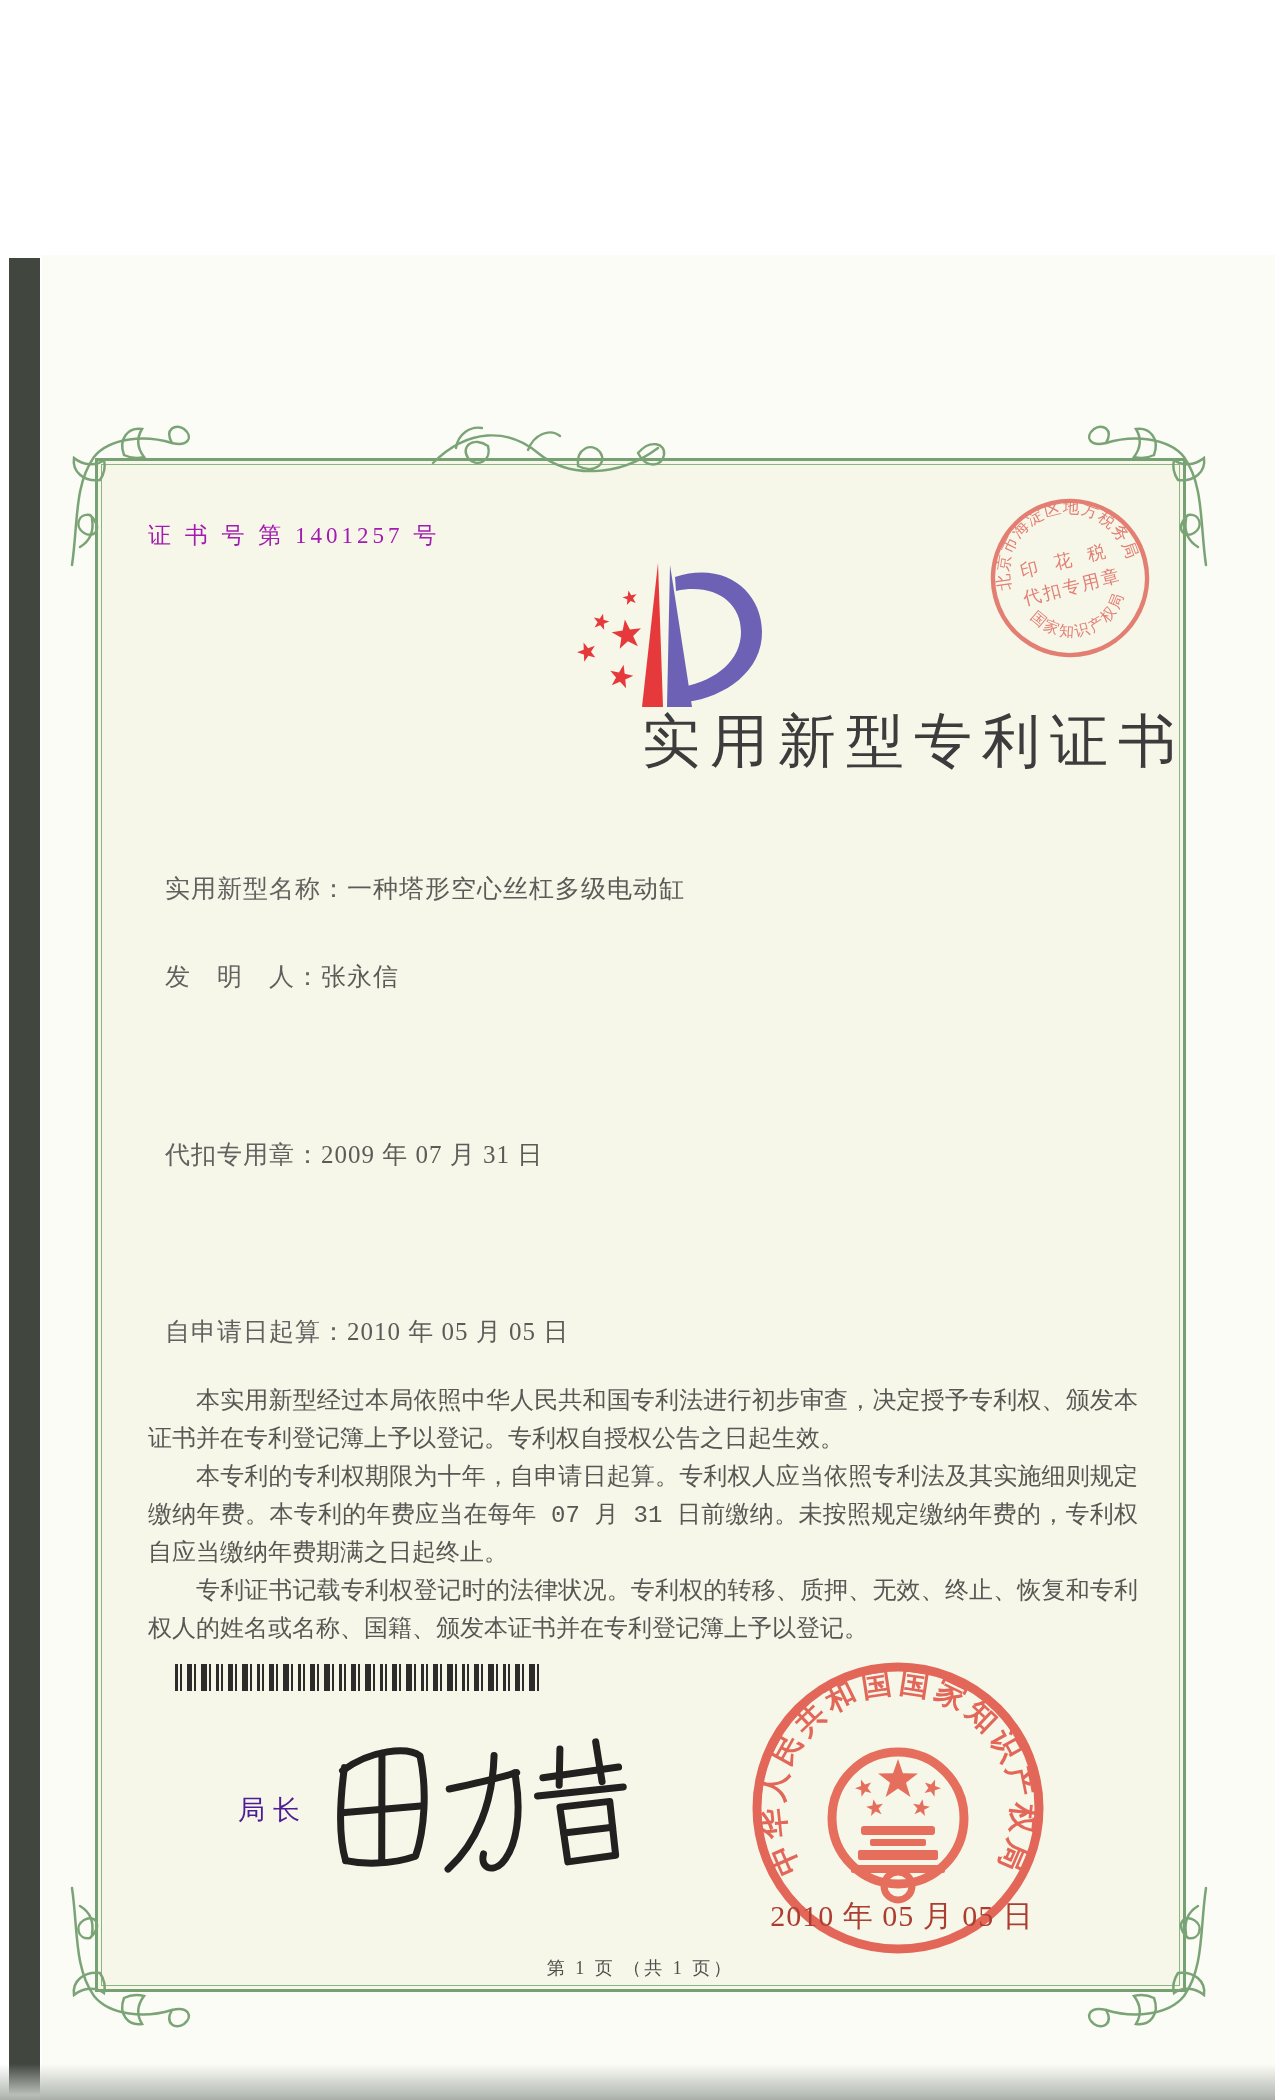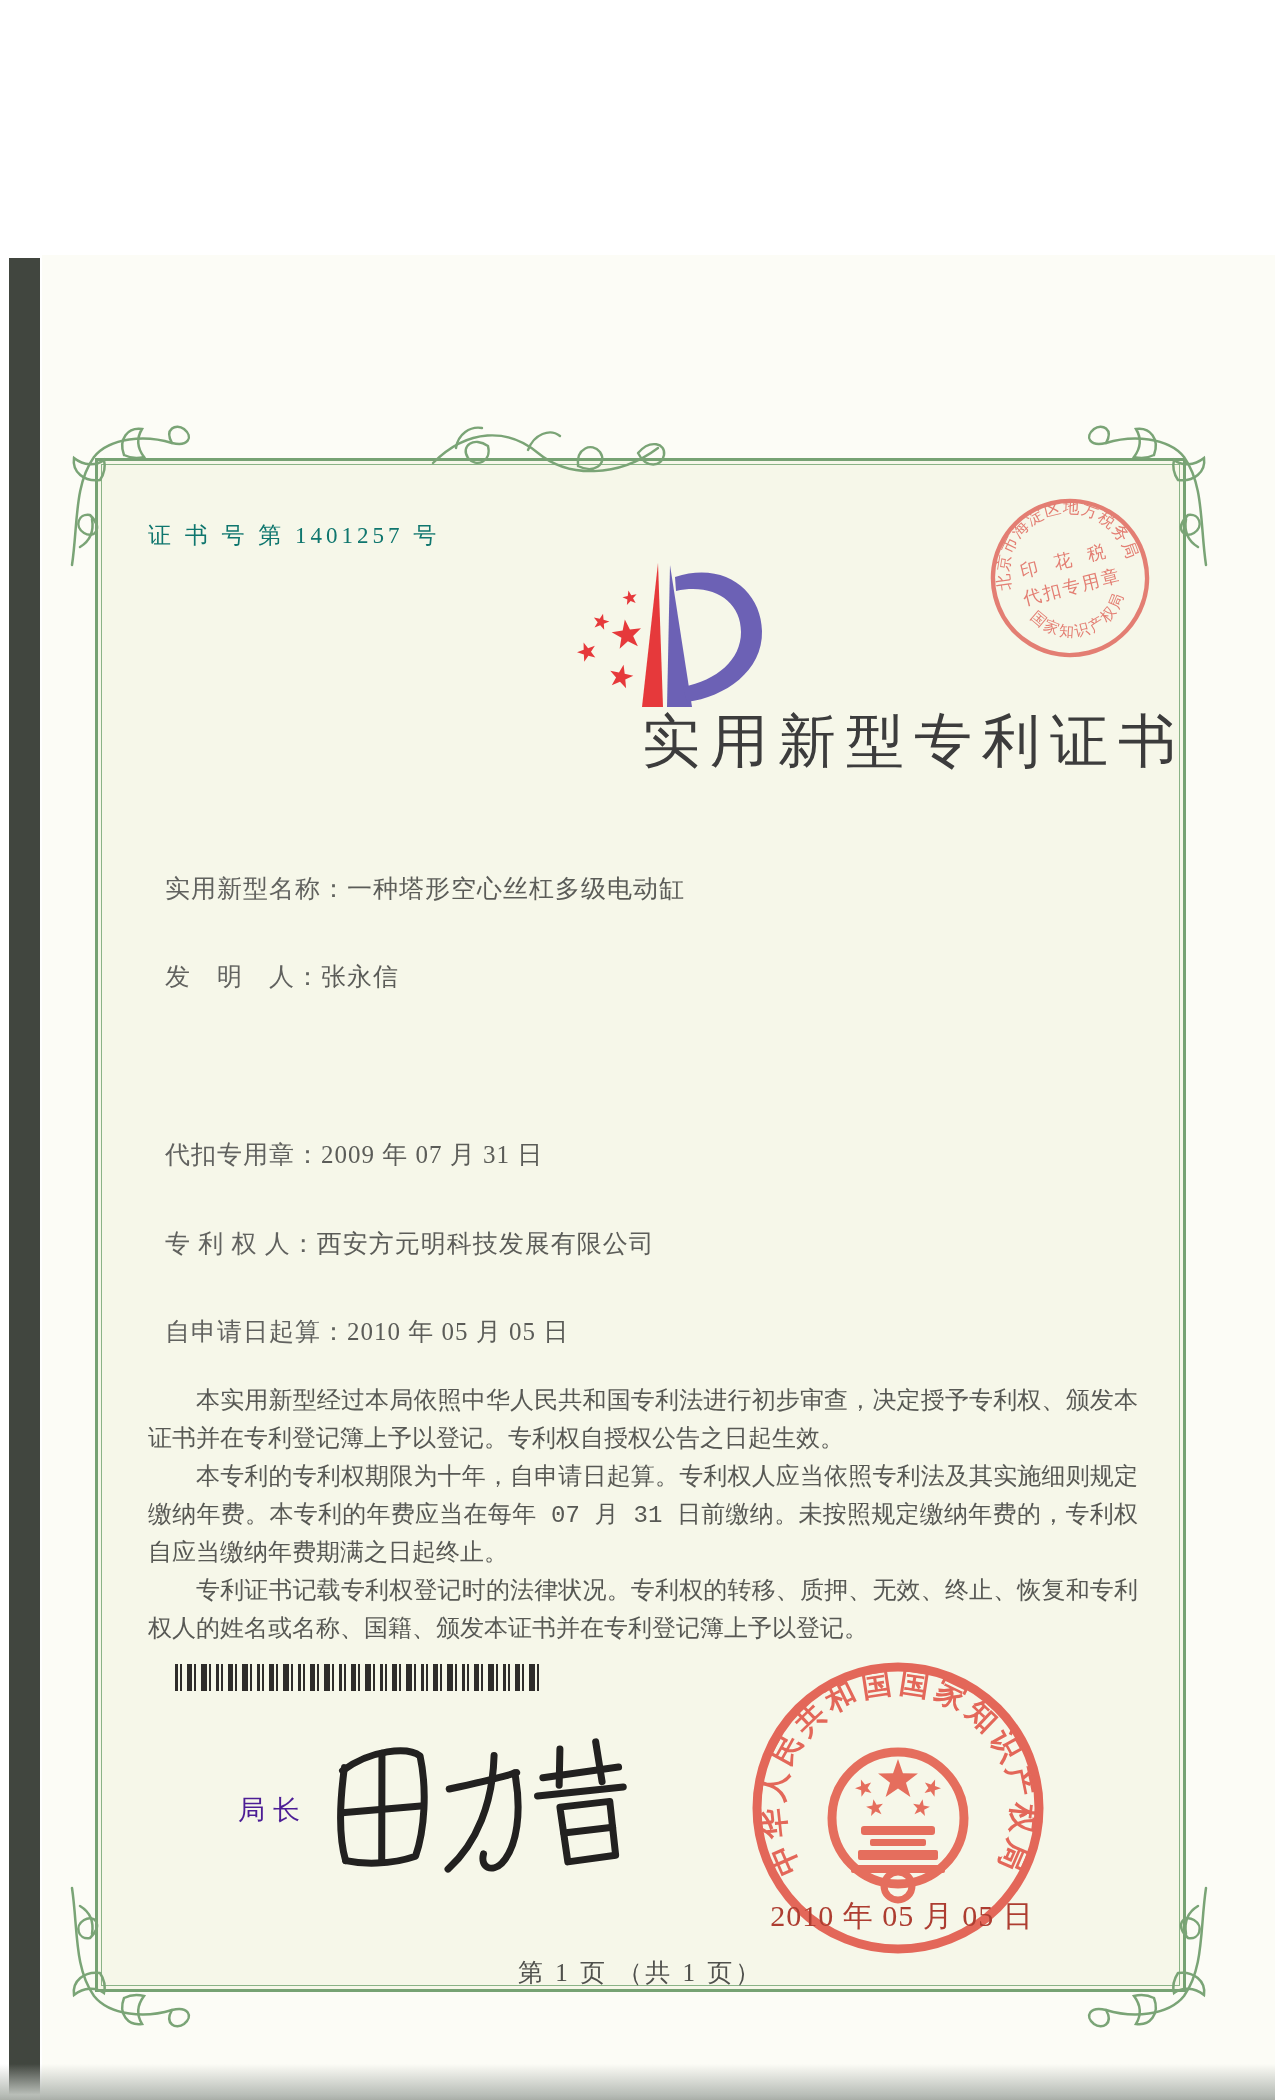--- a/index.html
+++ b/index.html
@@ -11,21 +11,21 @@
   
   #scan-page{left:42px;top:255px;width:1233px;height:1845px;background:#fcfcf6;}
   #binding-strip{left:9px;top:258px;width:31px;height:1842px;background:#41463f;filter:blur(.6px);}
   #bottom-shade{left:0;top:2064px;width:1275px;height:36px;
     background:linear-gradient(180deg,rgba(255,255,255,0) 0%,#b9beb8 85%,#a9aea8 100%);}
   
   #frame-outer{left:95px;top:458px;width:1091px;height:1534px;border:3px solid #76a273;background:#f6f7e9;box-sizing:border-box;}
   #frame-inner{left:3px;top:3px;right:3px;bottom:3px;border:1px solid #8ab386;position:absolute;}
   .ornament{color:#7aa476;}
   
-  #cert-number{left:148px;top:520px;font-size:23px;letter-spacing:4px;color:#0f766e;}
+  #cert-number{left:148px;top:520px;font-size:23px;letter-spacing:4px;color:#a21caf;}
   
   #cert-title{left:95px;top:703px;width:1091px;text-align:right;font-size:58px;letter-spacing:10px;color:#3c3c3c;font-weight:500;}
   
   .field{left:165px;font-size:25px;color:#61625f;letter-spacing:1px;white-space:nowrap;}
   .field .fvalue{color:#5b5c58;}
   
   #body-text{left:148px;top:1383px;width:990px;font-size:24px;line-height:38px;color:#575854;text-align:justify;}
   #body-text p{margin:0;text-indent:2em;font-family:Liberation Mono, monospace;}
   
   #barcode{left:175px;top:1664px;width:368px;height:27px;
@@ -34,21 +34,21 @@
       #2e2c2a 12px 17px,transparent 17px 19px,#2e2c2a 19px 21px,transparent 21px 26px,
       #2e2c2a 26px 32px,transparent 32px 34px,#2e2c2a 34px 36px,transparent 36px 41px);}
   
   #director-label{left:238px;top:1792px;font-size:27px;color:#4c1d95;letter-spacing:8px;}
   #signature-svg{left:318px;top:1728px;}
   #signature-name-hidden{left:380px;top:1780px;opacity:0;font-size:40px;}
   
   #seal-svg{left:748px;top:1658px;}
   #seal-date{left:752px;top:1896px;width:300px;text-align:center;font-size:30px;color:#ad3d31;letter-spacing:1px;}
   
-  #page-footer{left:95px;top:1956px;width:1091px;text-align:center;font-size:25px;color:#4f504c;letter-spacing:3px;}
+  #page-footer{left:95px;top:1956px;width:1091px;text-align:center;font-size:18px;color:#4f504c;letter-spacing:3px;}
   svg{display:block;}
 </style>
 </head>
 <body>
 
 <div id="stage">
 
   <svg width="0" height="0" style="position:absolute" aria-hidden="true">
     <defs>
       <path id="star" d="M0,-20 L4.7,-6.5 L19,-6.2 L7.6,2.5 L11.8,16.2 L0,8 L-11.8,16.2 L-7.6,2.5 L-19,-6.2 L-4.7,-6.5 Z"></path>
@@ -132,23 +132,20 @@
   <div class="abs" id="cert-title">实用新型专利证书</div>
 
   <div class="abs field" style="top:872px">
     <span class="flabel">实用新型名称：</span><span class="fvalue">一种塔形空心丝杠多级电动缸</span>
   </div>
   <div class="abs field" style="top:960px">
     <span class="flabel">发　明　人：</span><span class="fvalue">张永信</span>
   </div>
   <div class="abs field" style="top:1138px">
     <span class="flabel">代扣专用章：</span><span class="fvalue">2009 年 07 月 31 日</span>
-  </div>
-  <div class="abs field" style="top:1227px">
-    <span class="flabel">专 利 权 人：</span><span class="fvalue">西安方元明科技发展有限公司</span>
   </div>
   <div class="abs field" style="top:1315px">
     <span class="flabel">自申请日起算：</span><span class="fvalue">2010 年 05 月 05 日</span>
   </div>
 
   <div class="abs" id="body-text">
     <p>本实用新型经过本局依照中华人民共和国专利法进行初步审查，决定授予专利权、颁发本证书并在专利登记簿上予以登记。专利权自授权公告之日起生效。</p>
     <p>本专利的专利权期限为十年，自申请日起算。专利权人应当依照专利法及其实施细则规定缴纳年费。本专利的年费应当在每年 07 月 31 日前缴纳。未按照规定缴纳年费的，专利权自应当缴纳年费期满之日起终止。</p>
     <p>专利证书记载专利权登记时的法律状况。专利权的转移、质押、无效、终止、恢复和专利权人的姓名或名称、国籍、颁发本证书并在专利登记簿上予以登记。</p>
   </div>

